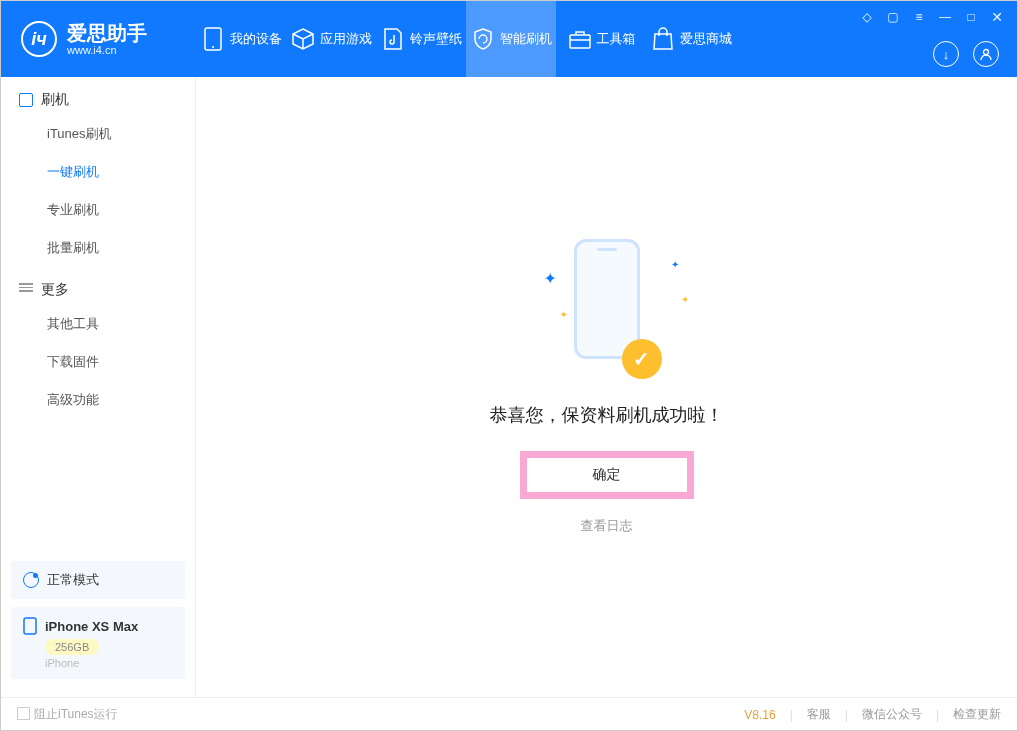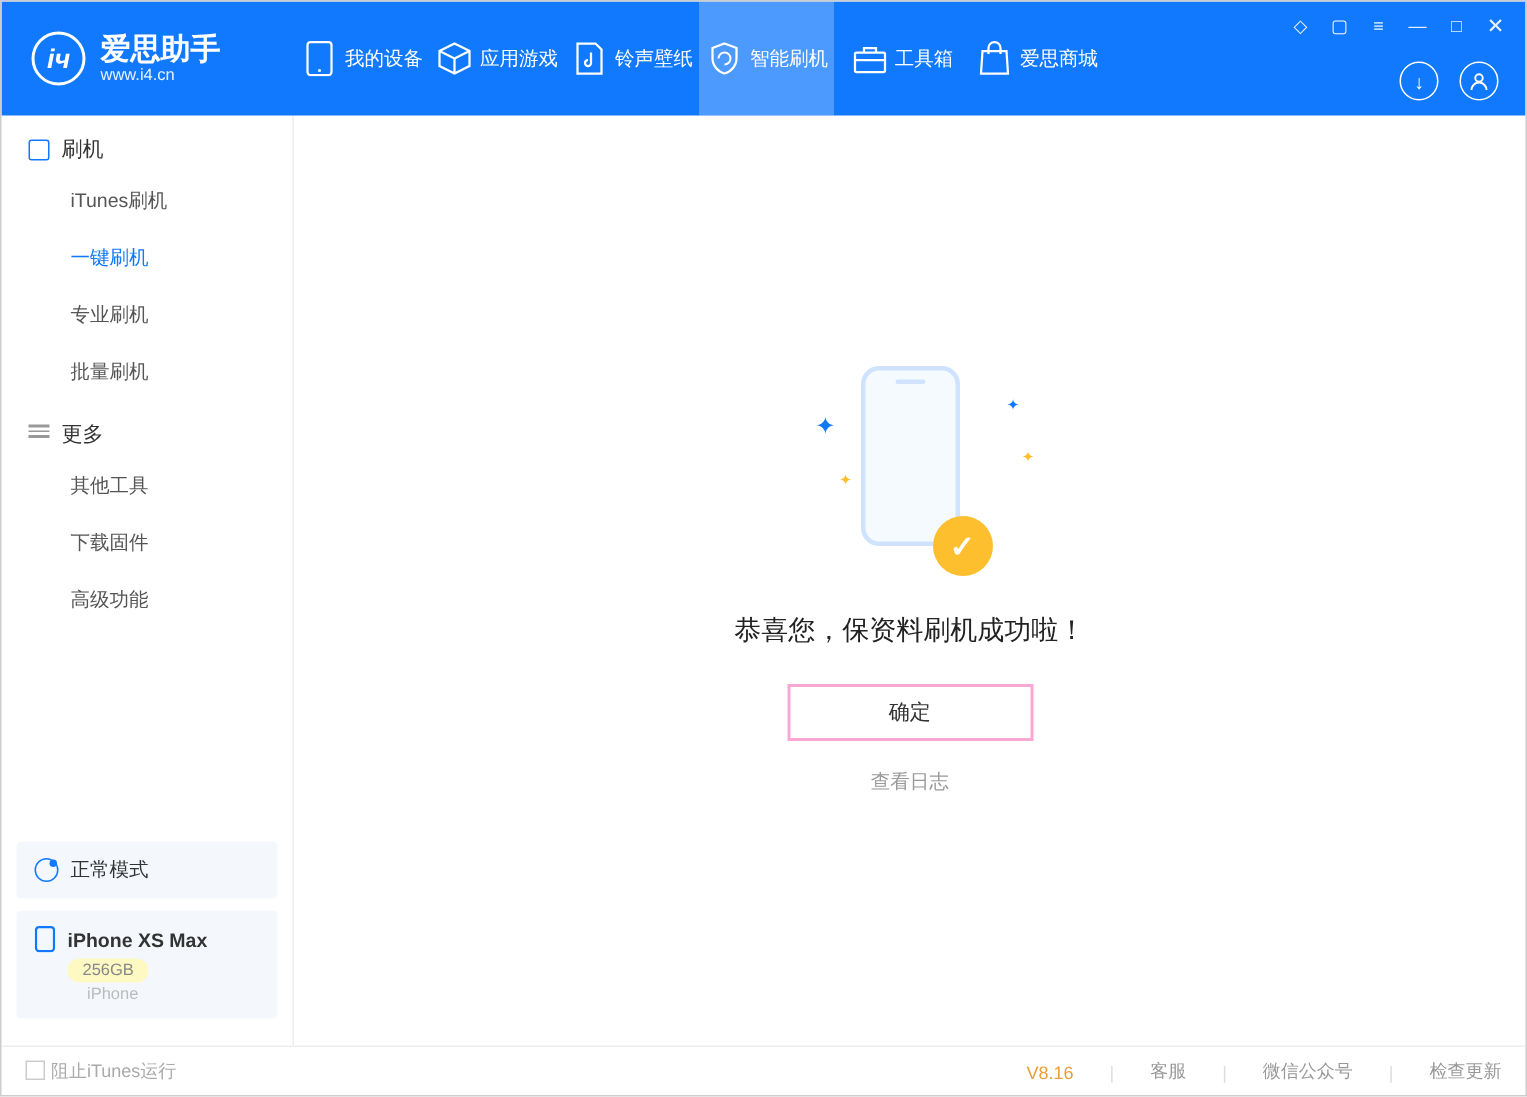--- a/index.html
+++ b/index.html
@@ -28,41 +28,41 @@
 .side-mini-icon.gray span { height: 1.5px; background: #999; }
 .side-item { padding: 10px 18px 10px 46px; font-size: 13px; color: #555; cursor: pointer; }
 .side-item.active { color: #1179fd; }
 .side-cards { margin-top: auto; padding: 10px; }
 .card { background: #f4f8fc; border-radius: 3px; padding: 10px 12px; margin-bottom: 8px; font-size: 13px; color: #333; }
 .card-row1 { display: flex; align-items: center; gap: 8px; }
 .mode-icon { width: 16px; height: 16px; border: 1.5px solid #1179fd; border-radius: 50%; position: relative; }
 .mode-icon::after { content: ''; position: absolute; width: 5px; height: 5px; background: #1179fd; border-radius: 50%; top: 0; right: 0; }
 .device-name { font-weight: bold; color: #333; }
 .storage-badge { display: inline-block; background: #fef9c3; color: #587; border-radius: 10px; padding: 2px 10px; font-size: 11px; margin-top: 4px; margin-left: 22px; color: #888; }
-.device-type { color: #bbb; font-size: 11px; margin-left: 35px; margin-top: 2px; }
+.device-type { color: #bbb; font-size: 11px; margin-left: 22px; margin-top: 2px; }
 .redbox { border: 2px solid #e13; margin: 0 6px; padding: 12px 10px; display: flex; gap: 16px; font-size: 12px; color: #aaa; }
 .chk { width: 13px; height: 13px; border: 1px solid #ccc; display: inline-block; margin-right: 4px; vertical-align: -2px; }
 
 .main { flex: 1; display: flex; flex-direction: column; align-items: center; justify-content: center; gap: 14px; }
 .phone-illo { width: 110px; height: 140px; position: relative; margin-bottom: 10px; }
 .phone-body { width: 66px; height: 120px; border: 3px solid #cfe3ff; border-radius: 12px; background: #f5faff; position: absolute; left: 22px; top: 0; }
 .phone-body::before { content: ''; position: absolute; top: 6px; left: 50%; transform: translateX(-50%); width: 20px; height: 3px; background: #cfe3ff; border-radius: 3px; }
 .check-badge { position: absolute; right: 0; bottom: 0; width: 40px; height: 40px; background: #febf2e; border-radius: 50%; display: flex; align-items: center; justify-content: center; color: #fff; font-size: 20px; font-weight: bold; }
 .spark { position: absolute; font-size: 10px; }
 .s1 { left: -8px; top: 30px; color: #1179fd; font-size: 16px; }
 .s2 { left: 8px; top: 70px; color: #febf2e; }
 .s3 { right: -18px; top: 20px; color: #1179fd; }
 .s4 { right: -28px; top: 55px; color: #febf2e; }
 .success-text { font-size: 18px; color: #222; }
-.ok-btn { border: 2px solid #f9a8d4; background: #fff; padding: 8px 66px; font-size: 14px; color: #333; cursor: pointer; margin-top: 10px; }
+.ok-btn { border: 7px solid #f9a8d4; background: #fff; padding: 8px 66px; font-size: 14px; color: #333; cursor: pointer; margin-top: 10px; }
 .log-link { font-size: 13px; color: #999; cursor: pointer; margin-top: 4px; }
 
 .footer { height: 34px; border-top: 1px solid #eee; display: flex; align-items: center; padding: 0 16px; font-size: 12px; color: #aaa; }
 .footer-left { display: flex; align-items: center; gap: 6px; }
-.footer-right { margin-left: auto; display: flex; align-items: center; gap: 24px; color: #999; }
+.footer-right { margin-left: auto; display: flex; align-items: center; gap: 14px; color: #999; }
 .fdiv { color: #ddd; }
 .version { color: #ea9f3a; }
 svg { display: block; }
 </style>
 </head>
 <body>
 
 <div class="header">
   <div class="logo-area">
     <div class="logo-icon">iч</div>

